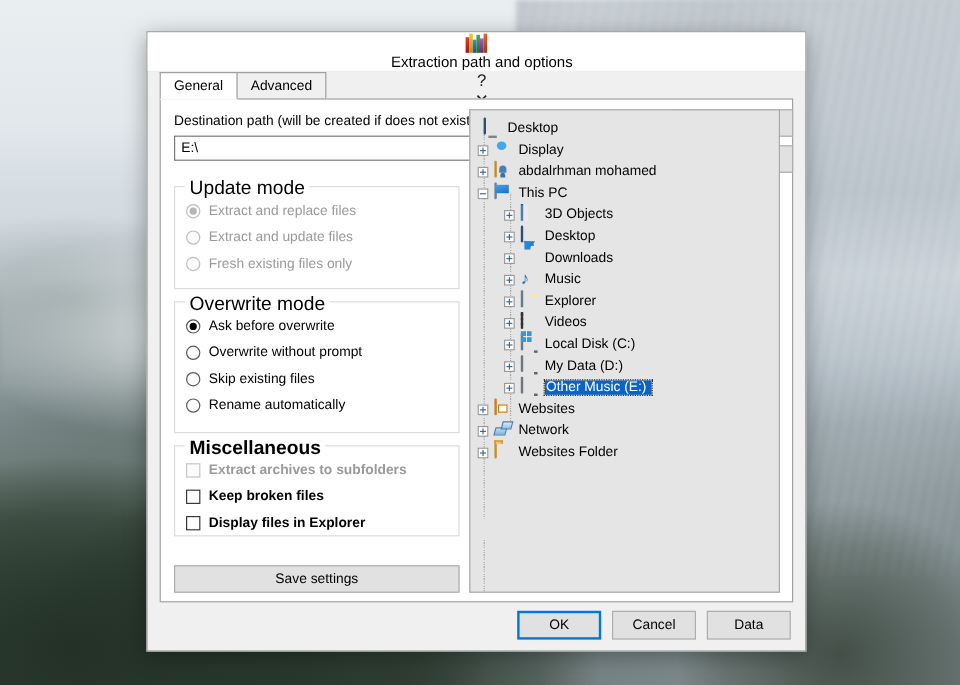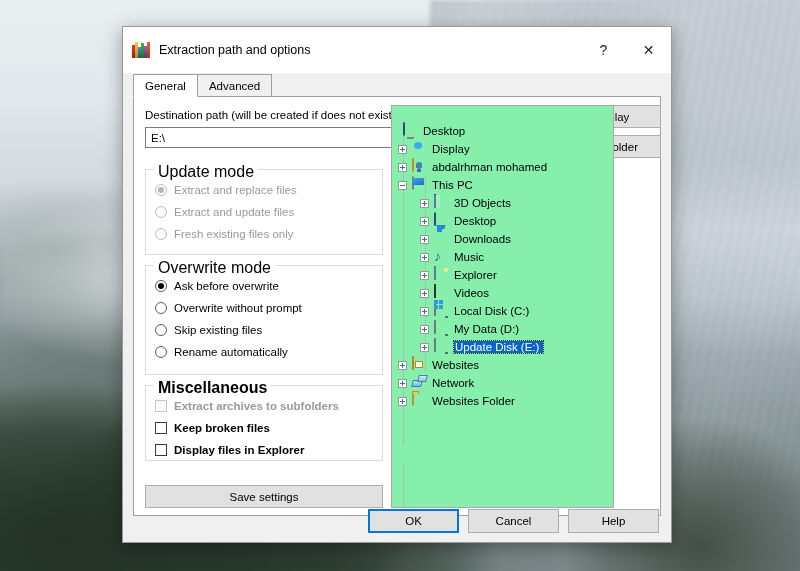--- a/index.html
+++ b/index.html
@@ -73,25 +73,26 @@
     position: absolute;
     left: 122px; top: 26px;
     width: 550px; height: 517px;
     background: #f0f0f0;
     border: 1px solid #9a9a9a;
     box-shadow: 0 4px 18px rgba(0,0,0,0.35);
     box-sizing: border-box;
   }
 
   .titlebar {
-    height: 46px;
+    height: 32px;
     display: flex; align-items: center;
     background: #ffffff;
     padding-left: 9px;
     box-sizing: border-box;
+    flex-direction: column;
   }
   .title-icon {
     width: 18px; height: 18px;
     margin-right: 9px;
     position: relative;
     flex: none;
   }
   .title-text {
     font-size: 12.5px;
     color: #000;
@@ -235,26 +236,26 @@
     box-sizing: border-box;
   }
   .optrow.disabled .cbox { border-color: #c6c6c6; background: #fbfbfb; }
 
   .btn-save { position: absolute; left: 11px; top: 388px; width: 238px; height: 23px; }
 
   
   #treepanel {
     position: absolute;
     left: 257px; top: 8px;
-    width: 223px; height: 403px;
+    width: 259px; height: 403px;
     border: 1px solid #a9a9a9;
-    background: #86efac;
+    background: #e5e5e5;
     box-sizing: border-box;
     overflow: hidden;
-    padding-top: 16px;
+    padding-top: 6px;
   }
   .tnode {
     display: flex; align-items: center;
     height: 18px;
     font-size: 11.5px;
     color: #000;
     position: relative;
     white-space: nowrap;
   }
   .tplug {
@@ -439,21 +440,21 @@
 
   
   .rar-b { position: absolute; bottom: 1px; width: 3px; }
   
   .btnrow {
     position: absolute; left: 0; right: 0; bottom: 9px;
     display: flex; justify-content: flex-end;
     padding-right: 12px;
     gap: 9px;
   }
-  .btn-bottom { width: 91px; height: 24px; }
+  .btn-bottom { width: 70px; height: 24px; }
   .btn-bottom.default {
     border: 2px solid #0078d7;
     background: #e1e1e1;
   }
 </style>
 </head>
 <body>
 
 <div id="desktop">
   <div id="desktop-cliff"></div>
@@ -627,21 +628,21 @@
 
       <div class="tnode" style="padding-left:28px">
         <span class="tplug plus"></span>
         <span class="ticon"><span class="ic-hdd"></span></span>
         <span class="tlabel">My Data (D:)</span>
       </div>
 
       <div class="tnode selected" style="padding-left:28px">
         <span class="tplug plus"></span>
         <span class="ticon"><span class="ic-hdd"></span></span>
-        <span class="tlabel">Update Disk (E:)</span>
+        <span class="tlabel">Other Music (E:)</span>
       </div>
 
 
       <div class="tnode" style="padding-left:6px">
         <span class="tplug plus"></span>
         <span class="ticon"><span class="ic-lib"></span></span>
         <span class="tlabel">Websites</span>
       </div>
 
       <div class="tnode" style="padding-left:6px">
@@ -654,15 +655,15 @@
         <span class="tplug plus"></span>
         <span class="ticon"><span class="ic-folder"></span></span>
         <span class="tlabel">Websites Folder</span>
       </div>
     </div>
   </div>
 
   <div class="btnrow">
     <div class="btn btn-bottom default">OK</div>
     <div class="btn btn-bottom">Cancel</div>
-    <div class="btn btn-bottom">Help</div>
+    <div class="btn btn-bottom">Data</div>
   </div>
 </div>
 
 </body></html>

